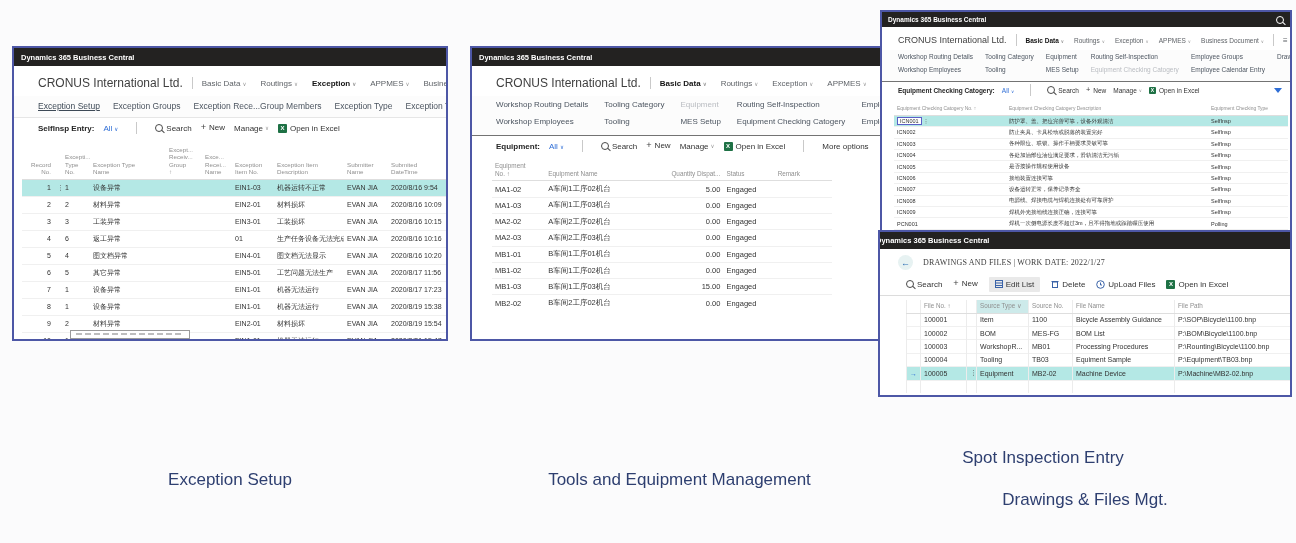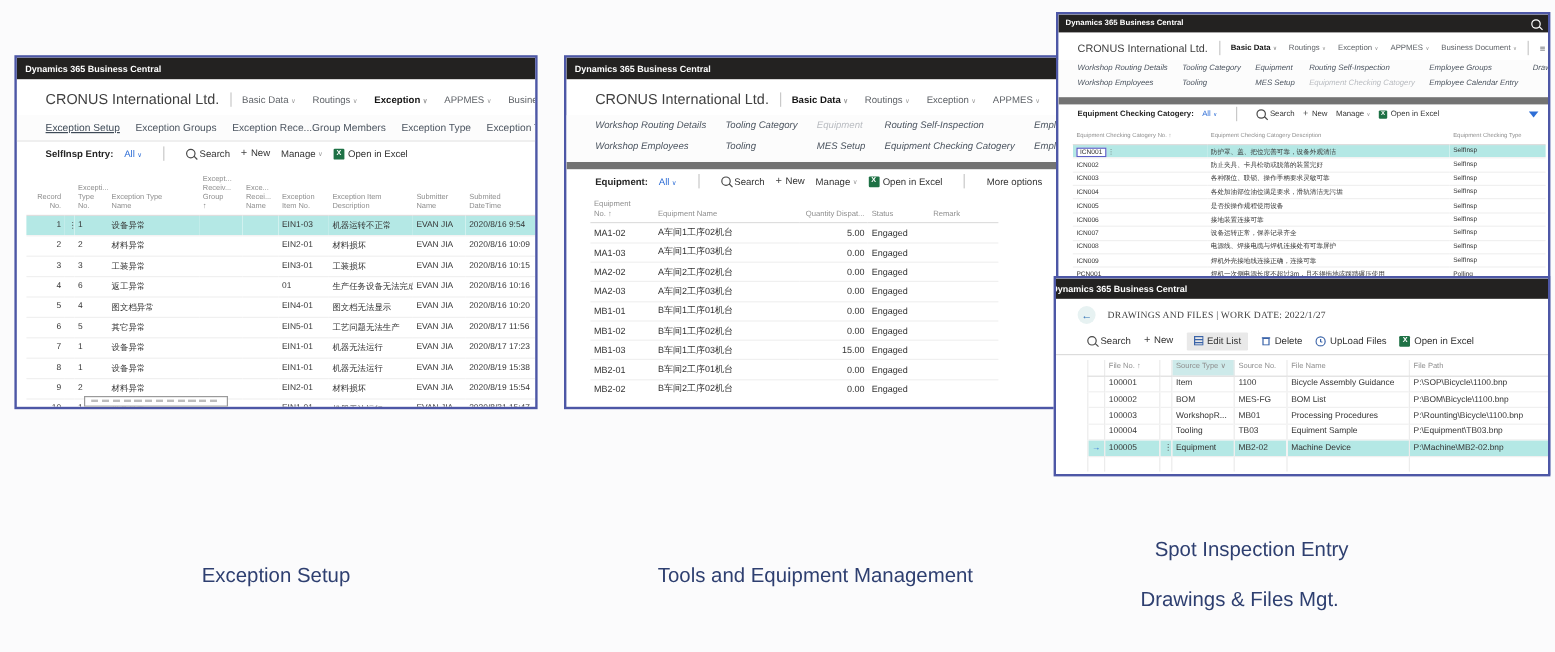--- a/index.html
+++ b/index.html
@@ -19,21 +19,21 @@
   .vdiv{width:1px;height:12px;background:#c9c9c9;margin:0 9px;flex:none;}
   .topmenu{display:flex;align-items:center;}
   .w1 .topmenu,.w2 .topmenu{gap:14px;font-size:8px;}
   .w3 .topmenu{gap:10px;font-size:6.5px;}
   .mi{color:#5f6368;cursor:default;}
   .mi.active{color:#141414;font-weight:bold;}
   .chev{font-size:0.68em;color:#9a9a9a;margin-left:2px;}
   .chev.blue{color:#2f6ed6;}
   .tabsrow{display:flex;gap:13px;padding:5px 8px 6px 24px;font-size:8.5px;color:#4c5560;border-bottom:1px solid #e6e6e6;background:#fcfcfc;white-space:nowrap;overflow:hidden;flex:none;}
   .tab.active{text-decoration:underline;color:#3e4a57;}
-  .nav2{display:grid;grid-auto-flow:column;grid-template-rows:auto auto;border-bottom:6px solid #737373;background:#fcfcfc;white-space:nowrap;overflow:hidden;flex:none;font-style:italic;}
+  .nav2{display:grid;grid-auto-flow:column;grid-template-rows:auto auto;border-bottom:1px solid #737373;background:#fcfcfc;white-space:nowrap;overflow:hidden;flex:none;}
   .w2 .nav2{column-gap:16px;row-gap:3px;padding:4px 8px 5px 24px;font-size:8px;height:30px;}
   .w3 .nav2{column-gap:12px;row-gap:2px;padding:3px 6px 4px 16px;font-size:6.5px;height:24px;}
   .navitem{color:#4c5560;}
   .navitem.disabled{color:#b9bcc1;}
   .toolbar{display:flex;align-items:center;flex:none;white-space:nowrap;}
   .w1 .toolbar,.w2 .toolbar{height:20px;padding:0 8px 0 24px;gap:9px;font-size:8px;}
   .w3 .toolbar{height:16px;padding:0 8px 0 16px;gap:7px;font-size:6.5px;}
   .w4 .toolbar{height:22px;padding:0 8px 0 26px;gap:11px;font-size:8px;border-bottom:1px solid #dcdcdc;}
   .tlabel{font-weight:bold;color:#262626;}
   .tval{color:#2f6ed6;}
@@ -431,27 +431,20 @@
           </tr>
 
           <tr>
             <td>MB1-03</td>
             <td>B车间1工序03机台</td>
             <td class="r">15.00</td>
             <td>Engaged</td>
             <td></td>
           </tr>
 
-          <tr>
-            <td>MB2-01</td>
-            <td>B车间2工序01机台</td>
-            <td class="r">0.00</td>
-            <td>Engaged</td>
-            <td></td>
-          </tr>
 
           <tr>
             <td>MB2-02</td>
             <td>B车间2工序02机台</td>
             <td class="r">0.00</td>
             <td>Engaged</td>
             <td></td>
           </tr>
 
         </tbody>
@@ -733,13 +726,13 @@
             <td></td>
           </tr>
         </tbody>
     </table>
   </div>
 </div>
 
 <div class="caption" style="left:12px;top:470px;width:436px;">Exception Setup</div>
 <div class="caption" style="left:470px;top:470px;width:419px;">Tools and Equipment Management</div>
 <div class="caption" style="left:836px;top:448px;width:414px;">Spot Inspection Entry</div>
-<div class="caption" style="left:826px;top:490px;width:414px;">Drawings &amp; Files Mgt.</div>
+<div class="caption" style="left:878px;top:490px;width:414px;">Drawings &amp; Files Mgt.</div>
 
 </body></html>

